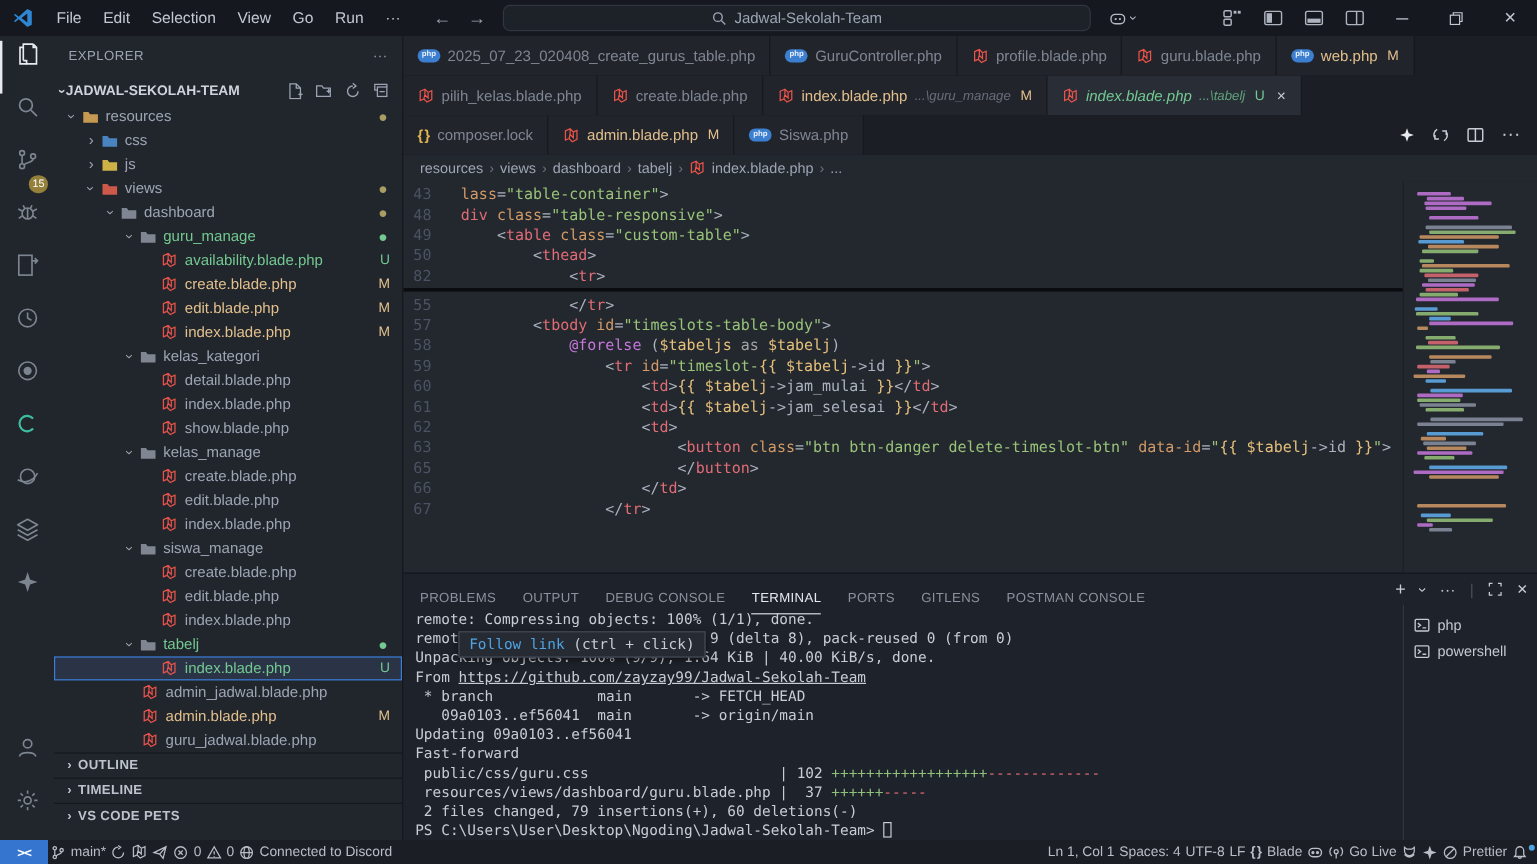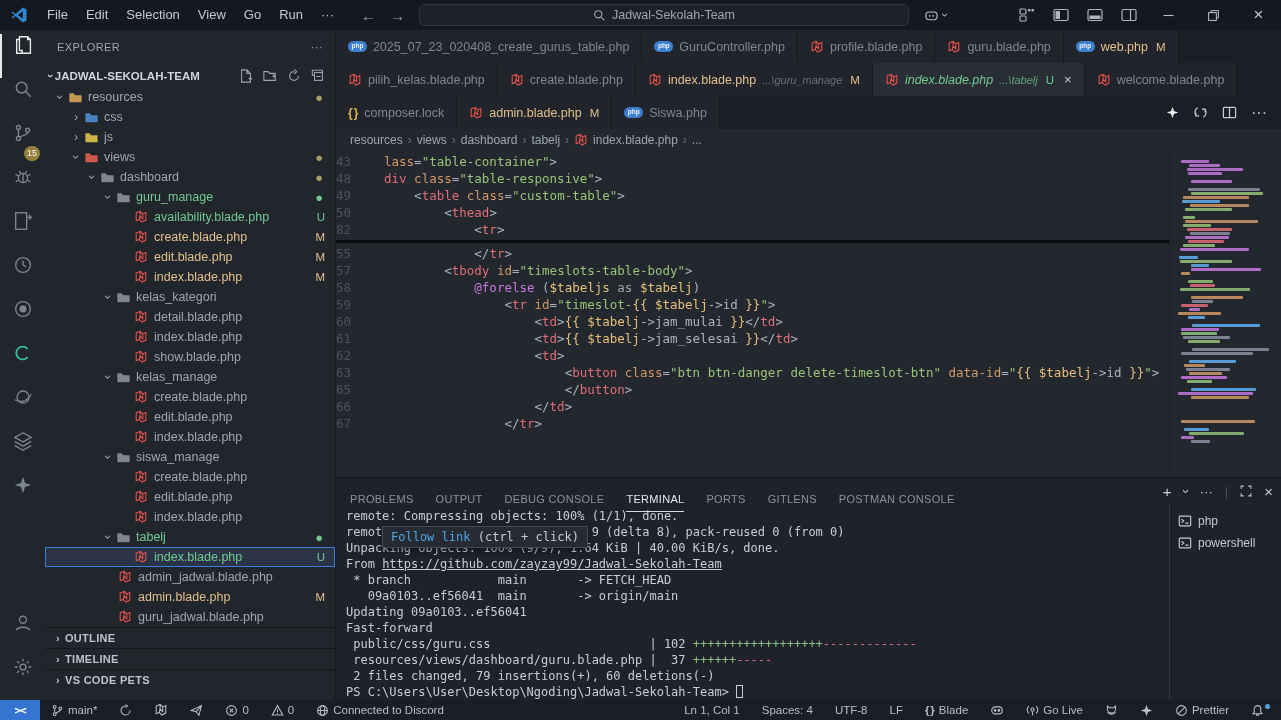--- a/index.html
+++ b/index.html
@@ -70,21 +70,21 @@
 
   .breadcrumb { height:22px; background:#23272e; display:flex; align-items:center; gap:5px;
     padding-left:14px; color:#9da5b4; font-size:12px; flex:none; }
   .breadcrumb .sep { color:#6b7280; font-size:12px; }
   .breadcrumb .bc-ic { display:inline-flex; width:14px; }
 
   
   .codearea { flex:1; background:#23272e; position:relative; overflow:hidden; display:flex; }
   .codelines { flex:1; padding-top:2px; }
   .crow { display:flex; height:17px; line-height:17px; font-size:12.5px; }
-  .cnum { width:48px; text-align:left; padding-right:16px; color:#4b5263; flex:none;
+  .cnum { width:48px; text-align:center; padding-right:16px; color:#4b5263; flex:none;
     font-family:"DejaVu Sans Mono",monospace; }
   .ctext { font-family:"DejaVu Sans Mono",monospace; white-space:pre; }
   .fold-div { height:3px; background:#0a0c10; margin:2px 0; }
   .c-tag{color:#e06c75} .c-attr{color:#d19a66} .c-str{color:#98c379} .c-var{color:#e5c07b}
   .c-pun{color:#abb2bf} .c-pln{color:#abb2bf} .c-kw{color:#a3a3a3} .c-blade{color:#c678dd}
   .minimap { width:112px; flex:none; background:#23272e; border-left:1px solid #1c2026;
     padding-top:4px; overflow:hidden; }
   .mm-row { height:3px; margin:1px 0 0 8px; border-radius:1px; }
 
   
@@ -106,21 +106,21 @@
     padding:3px 8px; font-size:12px; color:#c8ccd4; white-space:nowrap; box-shadow:0 2px 6px rgba(0,0,0,.5); }
   .term-tip .lnk { color:#4fa3e3; }
   .term-side { width:112px; flex:none; border-left:1px solid #32363e; padding:6px 0 0 8px; }
   .ts-item { display:flex; align-items:center; gap:6px; height:22px; color:#c4c9d2; font-size:12px; }
 
   
   .statusbar { position:absolute; left:0; right:0; bottom:0; height:20px; background:#1b1e24;
     display:flex; align-items:center; color:#b8bdc7; font-size:11.5px; z-index:40; }
   .st-remote { width:40px; height:20px; background:#3574cf; color:#fff; display:flex; align-items:center;
     justify-content:center; font-family:"DejaVu Sans Mono",monospace; font-size:11px; font-weight:bold; }
-  .st-item { display:flex; align-items:center; gap:4px; padding:0 11px; height:20px; }
+  .st-item { display:flex; align-items:center; gap:4px; padding:0 2px; height:20px; }
   .st-right { margin-left:auto; display:flex; align-items:center; }
   .st-dot { width:5px; height:5px; border-radius:50%; background:#4fa3e3; margin-left:-3px; margin-top:-8px; }
   svg { display:block; }
 </style>
 </head>
 <body>
 
 <div class="titlebar">
   <svg class="vslogo" viewBox="0 0 24 24">
     <path d="M17 2 L7.5 10.6 L3.6 7.6 L2 8.5 L6 12 L2 15.5 L3.6 16.4 L7.5 13.4 L17 22 L22 19.5 V4.5 Z M17 7 V17 L10.5 12 Z" fill="#2f86d2"></path>
@@ -627,29 +627,20 @@
     <span>
           <svg width="14" height="14" viewBox="0 0 16 16">
             <path d="M2.5 3.5 L7 1.5 L10 4.5 L13.5 3 V11.5 L9 13.8 L6 10.8 L2.5 12.3 Z M7 1.5 L7 7 L10 10 L10 4.5 M6 10.8 L6.8 7.2" fill="none" stroke="#e8534a" stroke-width="1.2"></path>
           </svg>
         </span>
         <span class="tlabel" style="">index.blade.php</span>
     <span class="tdetail">...\tabelj</span>
     <span class="tbadge txt-green">U</span>
     <span class="tclose">×</span>
   </div>
-      <div class="tab ">
-    <span>
-          <svg width="14" height="14" viewBox="0 0 16 16">
-            <path d="M2.5 3.5 L7 1.5 L10 4.5 L13.5 3 V11.5 L9 13.8 L6 10.8 L2.5 12.3 Z M7 1.5 L7 7 L10 10 L10 4.5 M6 10.8 L6.8 7.2" fill="none" stroke="#e8534a" stroke-width="1.2"></path>
-          </svg>
-        </span>
-        <span class="tlabel" style="">welcome.blade.php</span>
-
-  </div>
       <div class="spacer"></div>
     </div>
   <div class="tabrow" id="tabrow3">
       <div class="tab ">
     <span style="color:#e0b54f;font-weight:bold;font-size:12px;">{ }</span>
         <span class="tlabel" style="">composer.lock</span>
 
   </div>
       <div class="tab ">
     <span>

